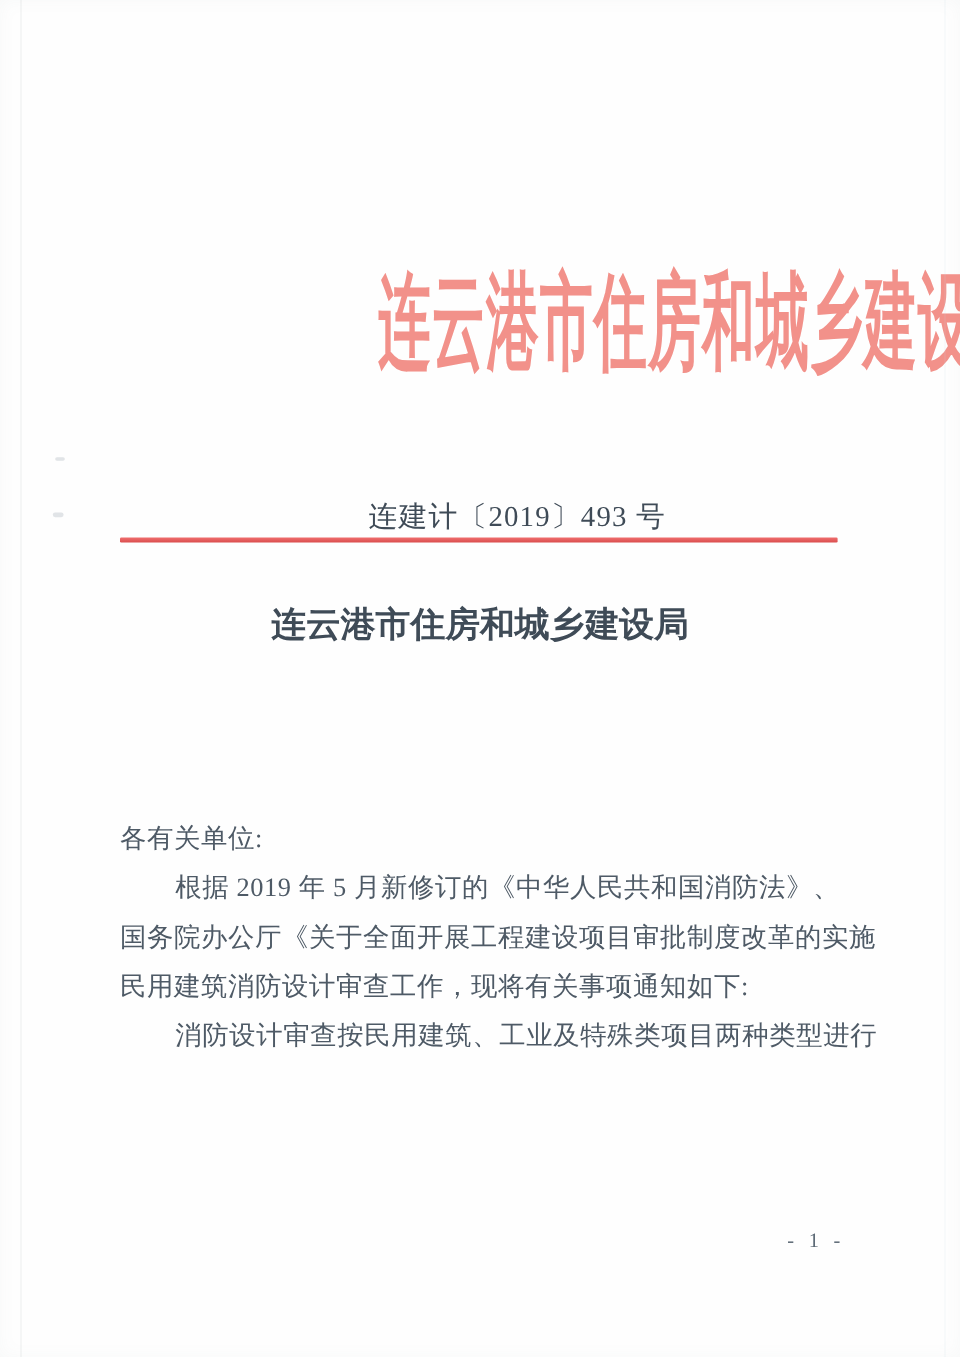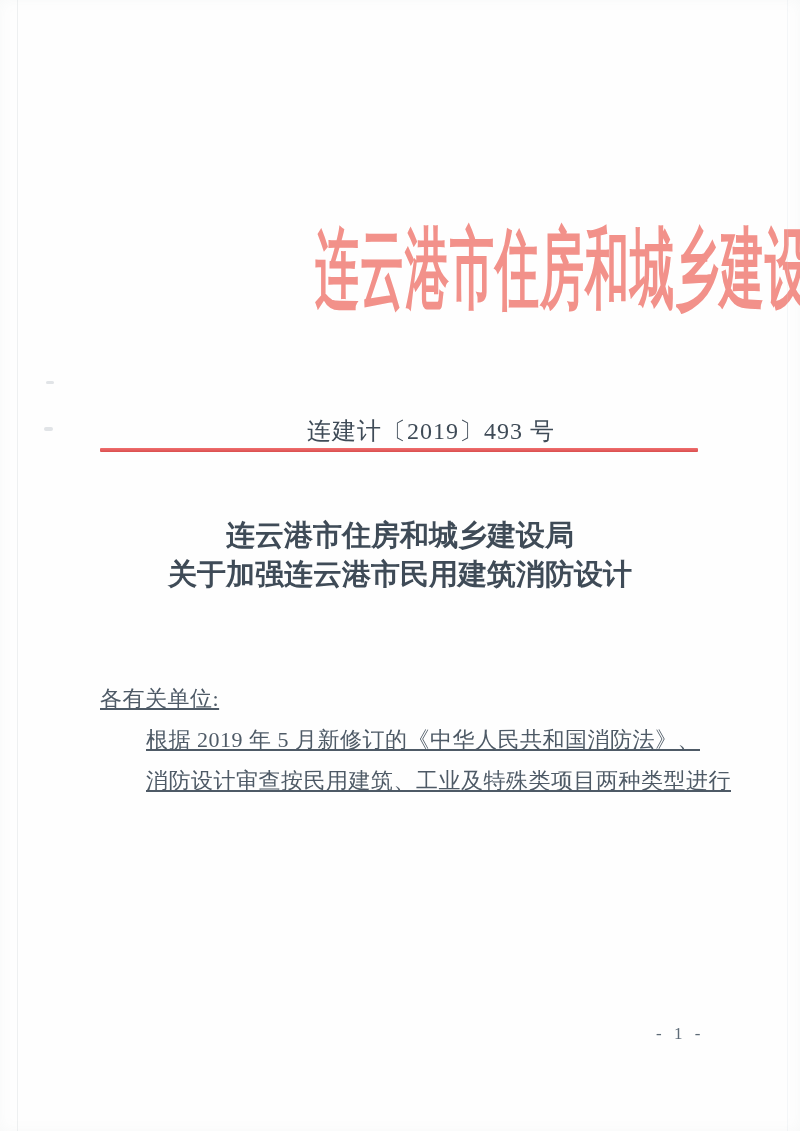--- a/index.html
+++ b/index.html
@@ -70,21 +70,21 @@
     top: 448px;
     left: 100px;
     width: 598px;
     height: 4px;
     background: linear-gradient(#ef6e6e, #da4e4e);
     border-radius: 1px;
   }
 
   .doc-title {
     position: absolute;
-    top: 516px;
+    top: 502px;
     left: 0;
     width: 100%;
     text-align: center;
     font-size: 29px;
     line-height: 39px;
     font-weight: bold;
     letter-spacing: 0px;
     color: var(--title-ink, #3f4b57);
   }
 
@@ -93,21 +93,20 @@
     top: 678px;
     left: 100px;
     width: 602px;
     font-size: 22px;
     line-height: 41px;
     color: var(--body-ink, #4e5a66);
     letter-spacing: 0.5px;
   }
   .body-block .line {
     white-space: nowrap;
-    text-decoration: underline;
   }
   .body-block .indent {
     text-indent: 46px;
   }
   .body-block .heading {
     font-family: "Liberation Sans", "DejaVu Sans", sans-serif;
     font-weight: bold;
     letter-spacing: 1.5px;
     color: var(--heading-ink, #51606c);
   }
@@ -140,26 +139,27 @@
   <div class="red-header">
     <span class="squeeze">连云港市住房和城乡建设局文件</span>
   </div>
 
   <div class="doc-number">连建计〔2019〕493 号</div>
 
   <div class="red-line"></div>
 
   <div class="doc-title">
     <div>连云港市住房和城乡建设局</div>
-    <div>关于加强连云港市民用建筑消防设计</div>
   </div>
 
   <div class="body-block">
     <div class="line">各有关单位:</div>
     <div class="line indent">根据 2019 年 5 月新修订的《中华人民共和国消防法》、</div>
+    <div class="line">国务院办公厅《关于全面开展工程建设项目审批制度改革的实施</div>
+    <div class="line">民用建筑消防设计审查工作，现将有关事项通知如下:</div>
     <div class="line indent">消防设计审查按民用建筑、工业及特殊类项目两种类型进行</div>
   </div>
 
   <div class="page-number">- 1 -</div>
 
   <div class="artifact a1"></div>
   <div class="artifact a2"></div>
 
 </div>
 

